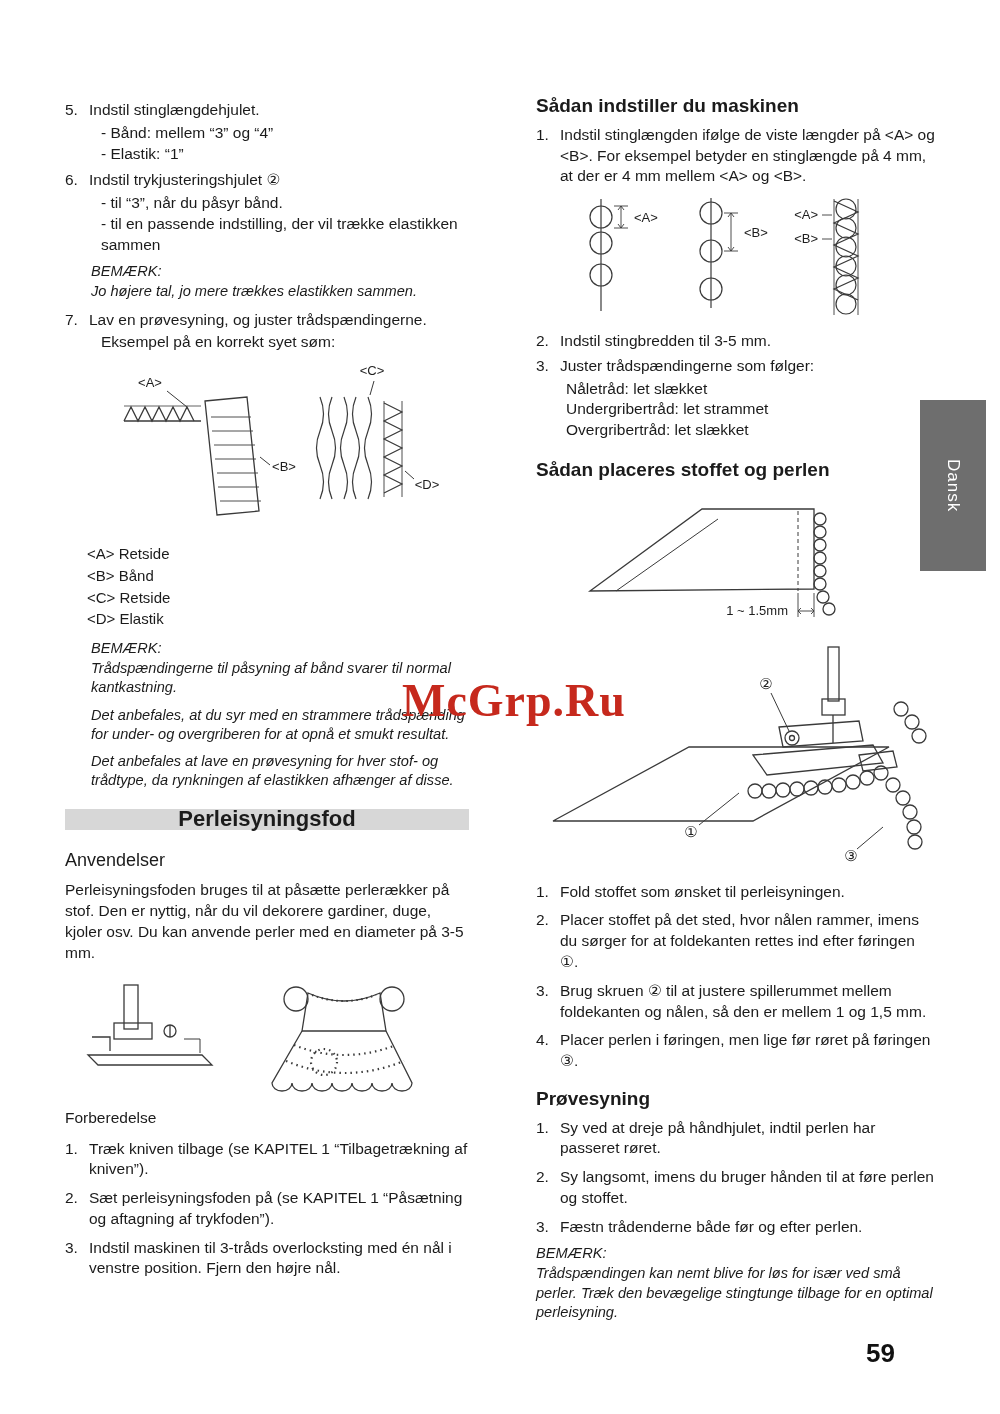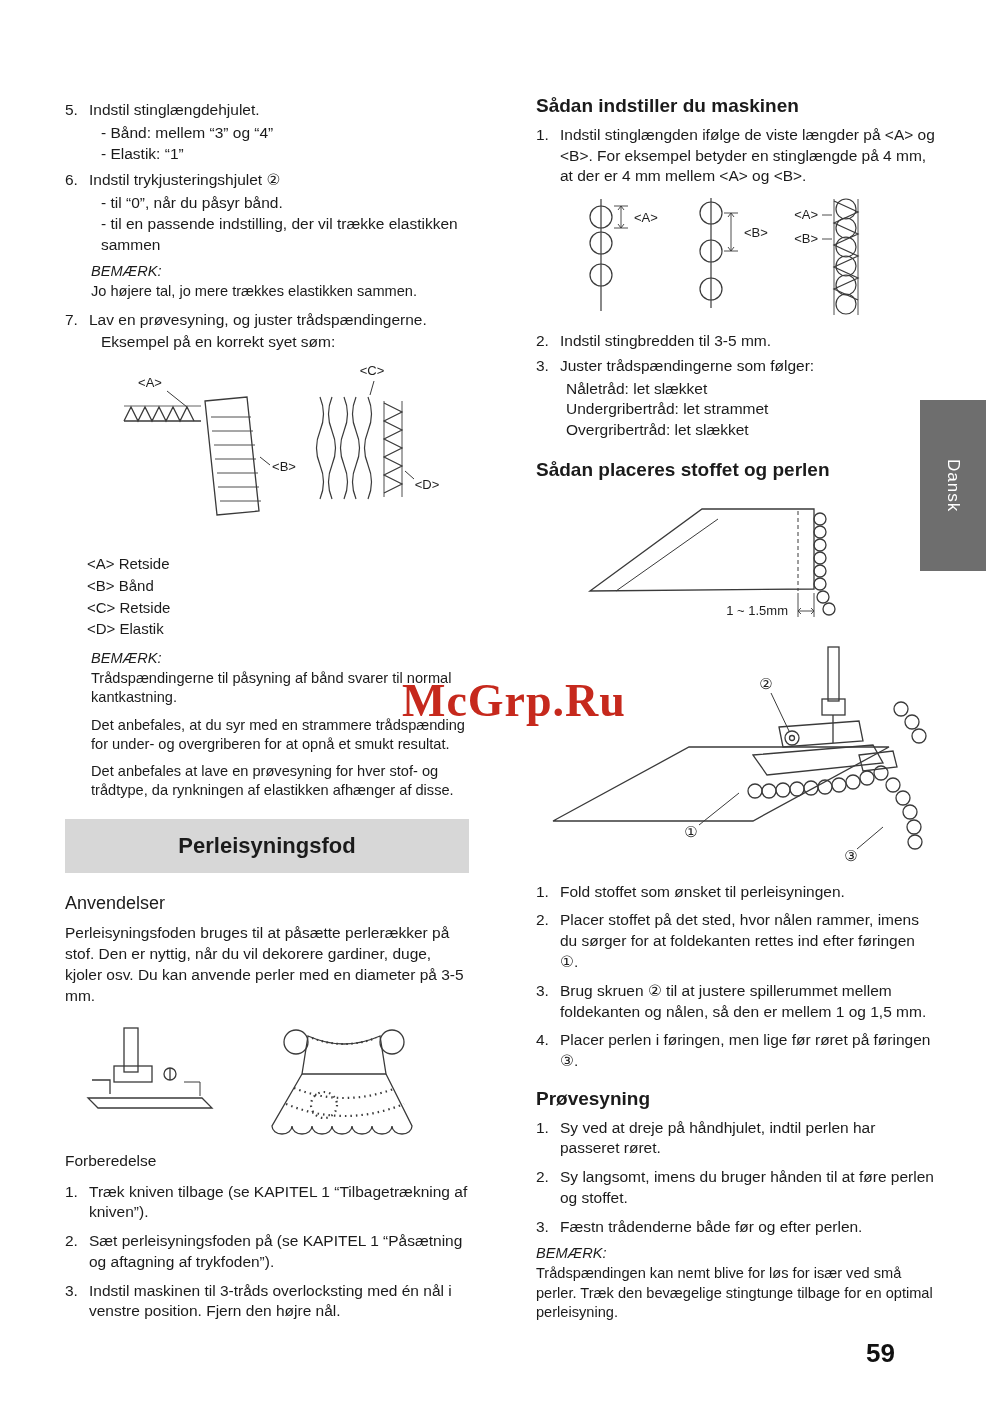--- a/index.html
+++ b/index.html
@@ -11,32 +11,32 @@
   .col{position:absolute}
   #col-left{left:65px;top:100px;width:404px}
   #col-right{left:536px;top:95px;width:400px}
 
   .step{display:flex;font-size:15.5px;line-height:1.34;margin-bottom:2px}
   .num{flex:0 0 24px}
   .stext{flex:1}
   .sub{margin-left:36px;font-size:15.5px;line-height:1.34}
   .sub2{margin-left:30px;font-size:15.5px;line-height:1.34}
   .note-label{margin-left:26px;font-style:italic;font-size:14.6px;margin-top:8px}
-  .note-para{margin-left:26px;font-size:14.6px;line-height:1.32;margin-top:3px;margin-bottom:8px}
+  .note-para{margin-left:26px;font-style:italic;font-size:14.6px;line-height:1.32;margin-top:3px;margin-bottom:8px}
   .legend-line{margin-left:22px;font-size:15px;line-height:1.45}
 
   .h-main{font-size:19px;font-weight:bold;margin:0 0 7px 0;line-height:1.2}
   .h-sub{font-size:18px;font-weight:normal;margin:14px 0 8px 0}
-  .banner{background:#d7d7d7;height:54px;display:flex;align-items:center;justify-content:center;
+  .banner{background:#d7d7d7;height:21px;display:flex;align-items:center;justify-content:center;
           font-size:22px;font-weight:bold;margin:18px 0 20px 0}
   .para{font-size:15.5px;line-height:1.36}
   .plain-line{font-size:15.5px;line-height:1.4}
 
   .mt4{margin-top:4px}.mt6{margin-top:6px}.mt8{margin-top:8px}
-  .mt10{margin-top:10px}.mt12{margin-top:12px}.mt14{margin-top:24px}
+  .mt10{margin-top:10px}.mt12{margin-top:12px}.mt14{margin-top:14px}
   .mt16{margin-top:16px}.mt18{margin-top:18px}
 
   .diagram{display:block;margin:6px auto}
   .dlab{font-size:13px;fill:#1e1e1e;font-family:"Liberation Sans",sans-serif}
   .dnum{font-size:15px;fill:#1e1e1e;font-family:"Liberation Sans",sans-serif}
 
   #lang-tab{
     position:absolute;left:920px;top:400px;width:66px;height:171px;background:#6e6e6e;
     color:#ffffff;display:flex;align-items:center;justify-content:center;
     writing-mode:vertical-rl;font-size:17px;letter-spacing:1px;
@@ -58,21 +58,21 @@
     <span class="num">5.</span>
     <span class="stext">Indstil stinglængdehjulet.</span>
   </div>
   <div class="sub">- Bånd: mellem “3” og “4”</div>
   <div class="sub">- Elastik: “1”</div>
 
   <div class="step mt6">
     <span class="num">6.</span>
     <span class="stext">Indstil trykjusteringshjulet ②</span>
   </div>
-  <div class="sub">- til “0”, når du påsyr bånd.</div>
+  <div class="sub">- til “3”, når du påsyr bånd.</div>
   <div class="sub">- til en passende indstilling, der vil trække elastikken sammen</div>
 
   <div class="note-label">BEMÆRK:</div>
   <div class="note-para">Jo højere tal, jo mere trækkes elastikken sammen.</div>
 
   <div class="step mt4">
     <span class="num">7.</span>
     <span class="stext">Lav en prøvesyning, og juster trådspændingerne.</span>
   </div>
   <div class="sub">Eksempel på en korrekt syet søm:</div>

